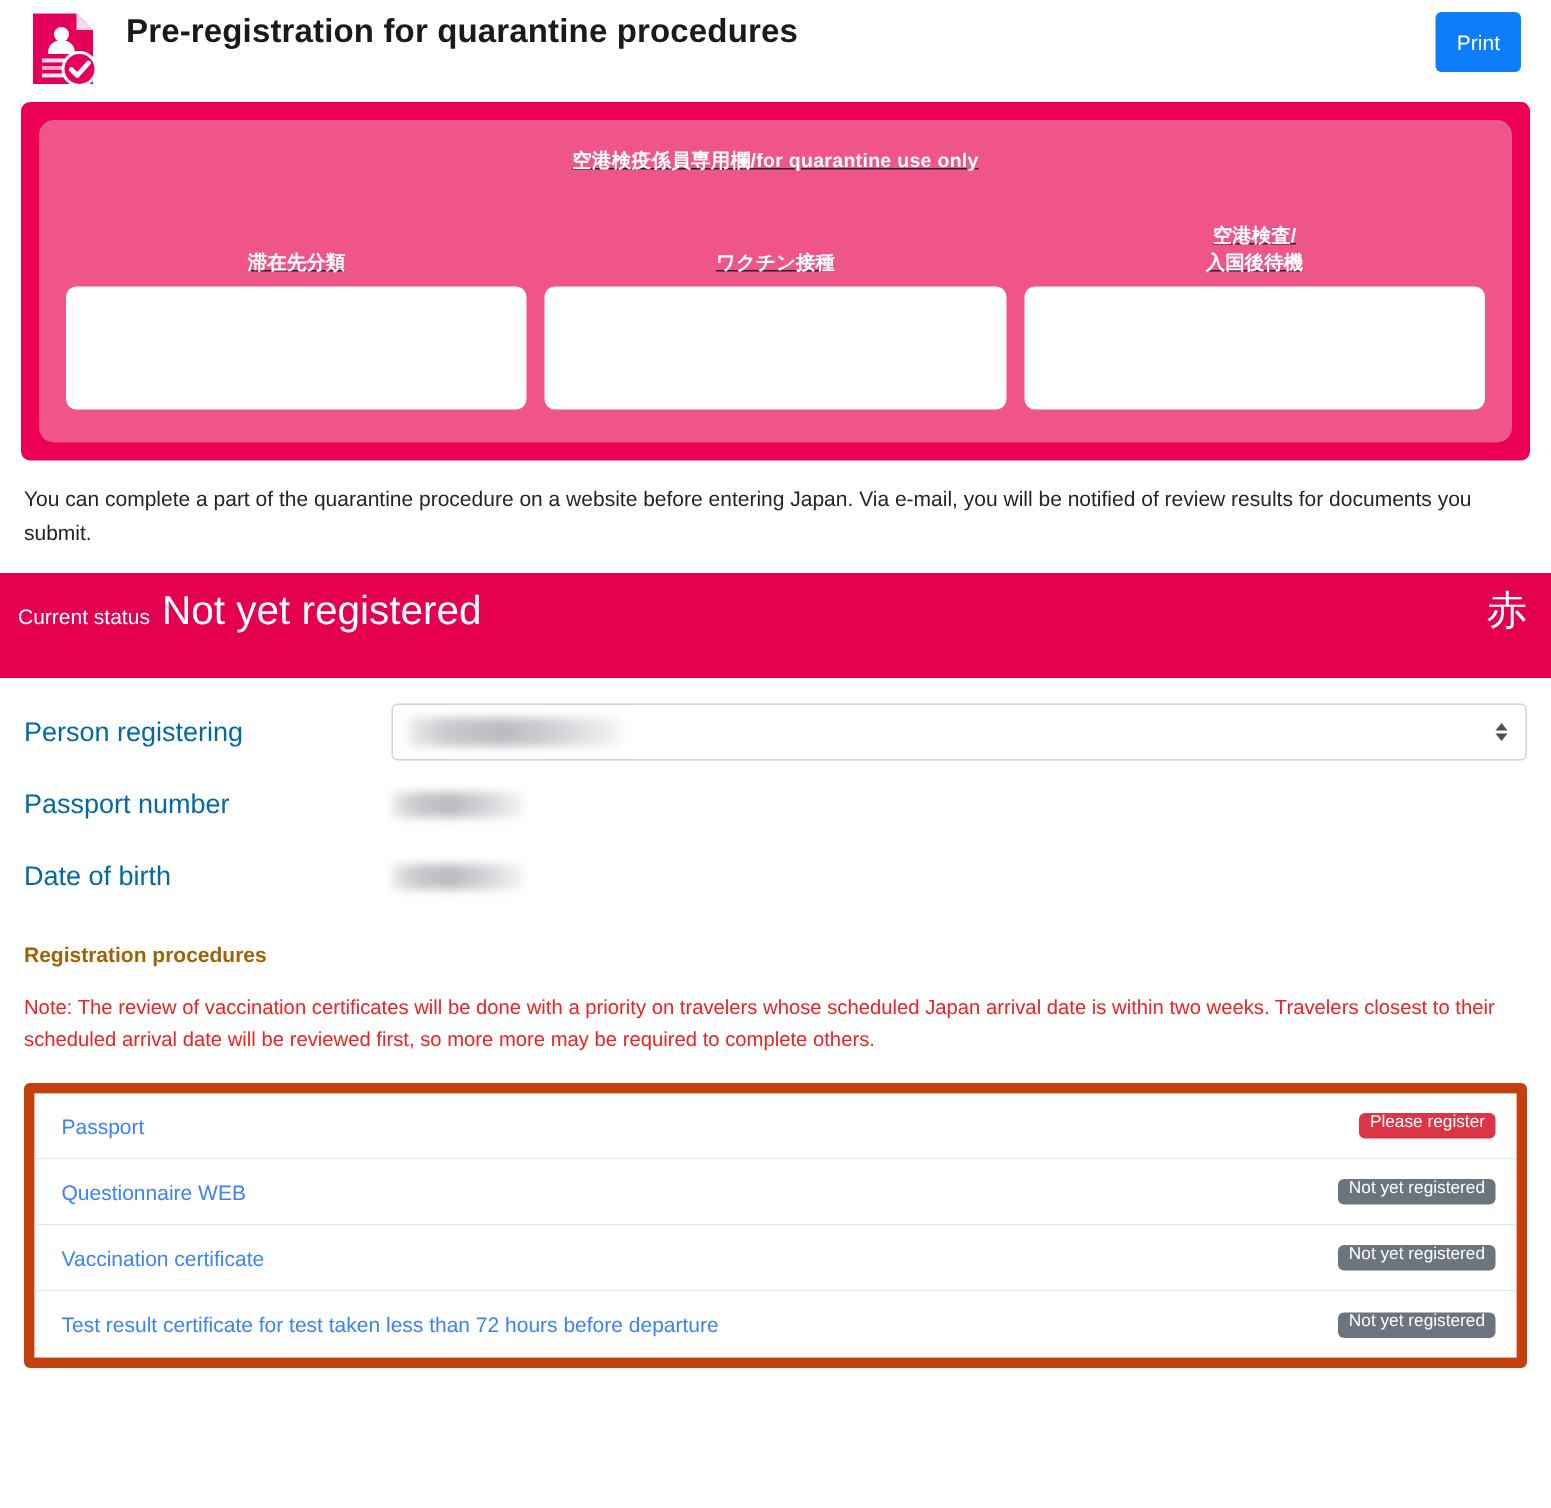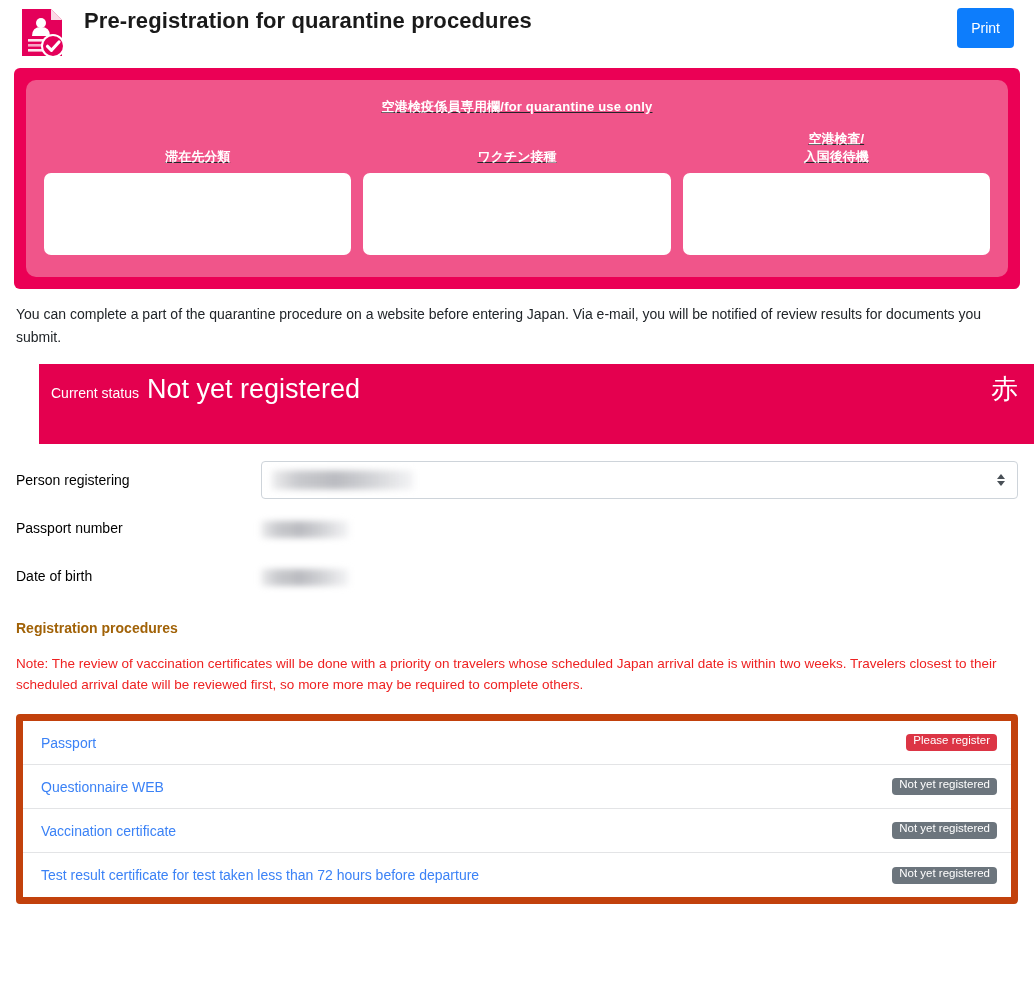--- a/index.html
+++ b/index.html
@@ -81,20 +81,21 @@
   .q-col { flex: 1 1 0; display: flex; flex-direction: column; }
   .q-label {
     text-align: center;
     color: #ffffff;
     font-size: 13px;
     font-weight: bold;
     line-height: 1.35;
     padding-bottom: 8px;
     white-space: pre-line;
     min-height: 20px;
+    margin-top: 18px;
   }
   .q-box {
     background: #ffffff;
     border-radius: 7px;
     height: 82px;
   }
   .q-row-wide { margin-top: 16px; }
   .q-box-wide {
     background: #ffffff;
     border-radius: 7px;
@@ -110,22 +111,21 @@
     max-width: 1020px;
   }
 
   
   .status-banner {
     background: #e4004f;
     color: #ffffff;
     display: flex;
     align-items: baseline;
     padding: 12px 16px 14px 12px;
-    height: 80px;
-    margin-left: 39px;
+    height: 70px;
   }
   .status-label {
     font-size: 14px;
     margin-right: 8px;
     white-space: nowrap;
   }
   .status-value {
     font-size: 27px;
     font-weight: normal;
     line-height: 1;
@@ -141,22 +141,22 @@
   
   .form-area { padding: 12px 16px 4px 16px; }
   .form-row {
     display: flex;
     align-items: center;
     min-height: 48px;
   }
   .form-label {
     width: 245px;
     flex: 0 0 245px;
-    font-size: 14px;
-    color: #000000;
+    font-size: 18px;
+    color: #0369a1;
   }
   .form-control-wrap { flex: 1 1 auto; position: relative; }
   .select-box {
     width: 100%;
     height: 38px;
     border: 1px solid #ced4da;
     border-radius: 4px;
     background: #fff;
     position: relative;
     display: flex;

